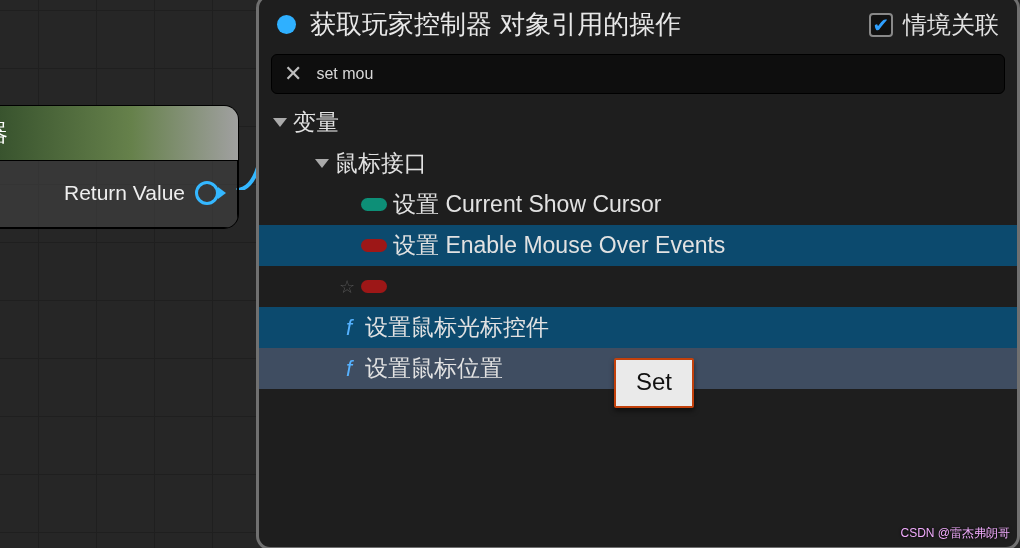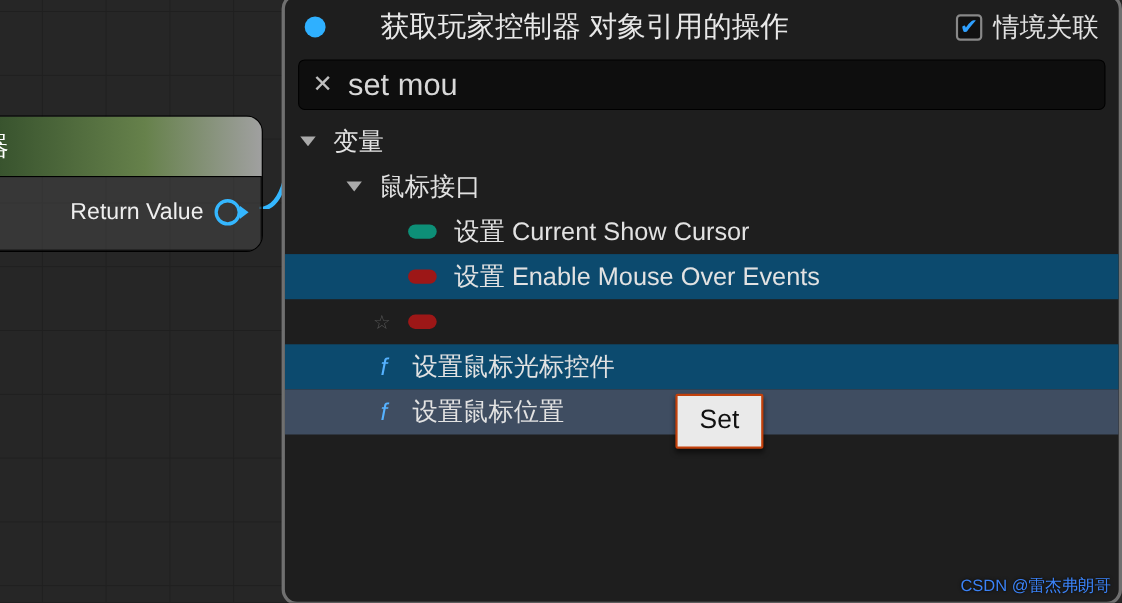--- a/index.html
+++ b/index.html
@@ -84,21 +84,21 @@
       border-radius: 14px;
       overflow: hidden;
     }
     .panel-header {
       display: flex;
       align-items: center;
       padding: 10px 18px 6px 18px;
       gap: 14px;
     }
     .dot { width: 19px; height: 19px; border-radius: 50%; background: #2fb0ff; flex: 0 0 auto; }
-    .panel-title { font-size: 26px; color: #e8e8e8; flex: 1; margin-left: 36px; }
+    .panel-title { font-size: 26px; color: #e8e8e8; flex: 1; }
     .ctx-check {
       display: flex; align-items: center; gap: 10px; font-size: 24px;
     }
     .cb {
       width: 24px; height: 24px; border: 2px solid #888; border-radius: 4px;
       background: #111; display: flex; align-items: center; justify-content: center;
       color: #2fa0ff; font-size: 20px; line-height: 1;
     }
     .search-wrap {
       margin: 6px 12px 4px 12px;
@@ -106,25 +106,25 @@
       border-radius: 6px;
       background: #0e0e0e;
       display: flex; align-items: center;
       padding: 6px 12px;
       gap: 14px;
     }
     .xicon { color: #bfbfbf; font-size: 22px; }
     .search-input {
       flex: 1;
       background: transparent; border: none; outline: none;
-      color: #d8d8d8; font-size: 28px; font-family: inherit;
+      color: #d8d8d8; font-size: 16px; font-family: inherit;
     }
     .tree { padding-top: 4px; }
     .row {
-      display: flex; align-items: center; gap: 16px;
+      display: flex; align-items: center; gap: 6px;
       height: 41px; padding-left: 14px; font-size: 23px;
     }
     .chev {
       width: 0; height: 0;
       border-left: 7px solid transparent;
       border-right: 7px solid transparent;
       border-top: 9px solid #aaa;
       flex: 0 0 auto;
     }
     .indent1 { padding-left: 56px; }
@@ -141,21 +141,21 @@
       position: absolute;
       left: 614px; top: 358px;
       background: #eaeaea; color: #111;
       border: 2px solid #c2410c; border-radius: 2px;
       padding: 8px 20px 10px 20px; font-size: 24px;
       box-shadow: 0 3px 5px rgba(0,0,0,0.5);
     }
     .watermark {
       position: absolute;
       right: 10px; bottom: 6px;
-      color: #3b82f6; font-size: 15px;
+      color: #f0abfc; font-size: 12px;
       text-shadow: 0 0 3px #000;
     }
   </style>
 </head>
 <body>
 
 <div class="grid"></div>
 
 <svg class="wire">
   <path d="M 20 190 C 70 190, 30 10, 90 10" stroke="#34b7ff" stroke-width="4" fill="none"></path>

